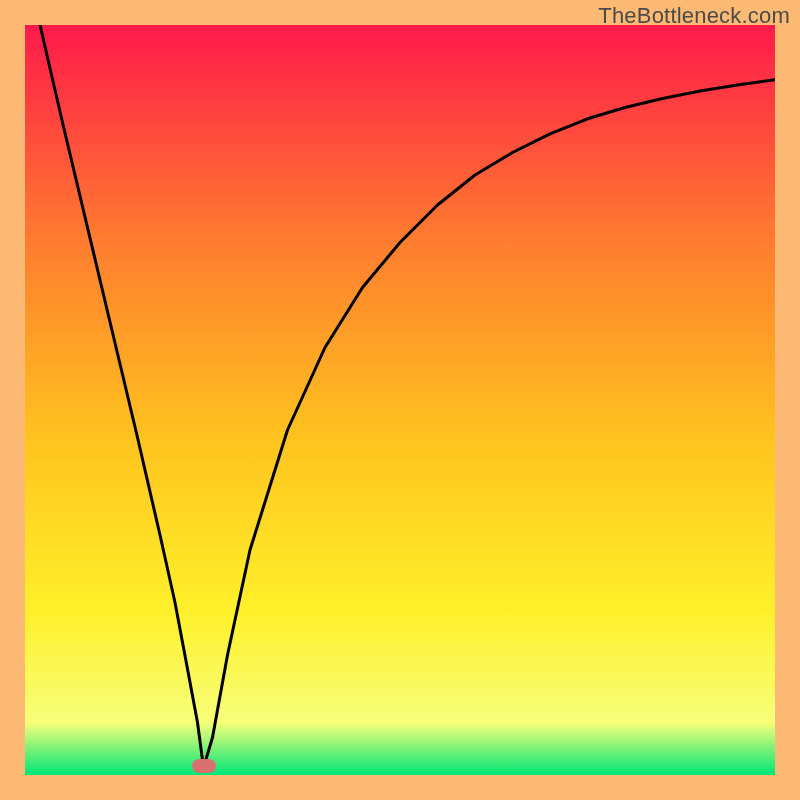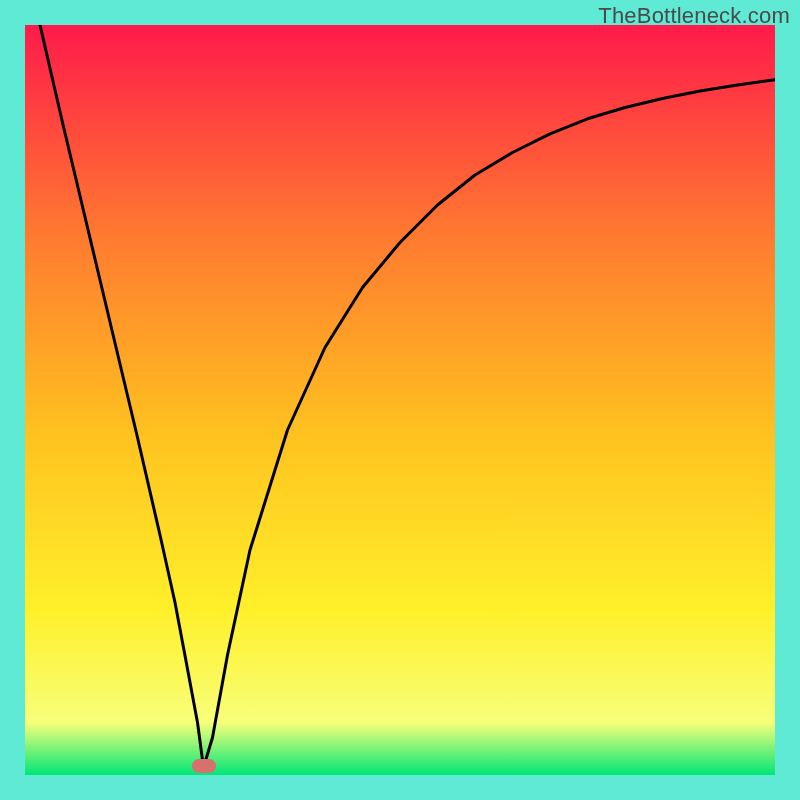--- a/index.html
+++ b/index.html
@@ -8,21 +8,21 @@
     width: 800px;
     height: 800px;
     overflow: hidden;
     background: #000;
     font-family: Arial, Helvetica, sans-serif;
   }
   .container {
     position: relative;
     width: 800px;
     height: 800px;
-    background: #5eead4;
+    background: #fdba74;
   }
   .plot-area {
     position: absolute;
     left: 25px;
     top: 25px;
     width: 750px;
     height: 750px;
   }
   .gradient-bg {
     position: absolute;

